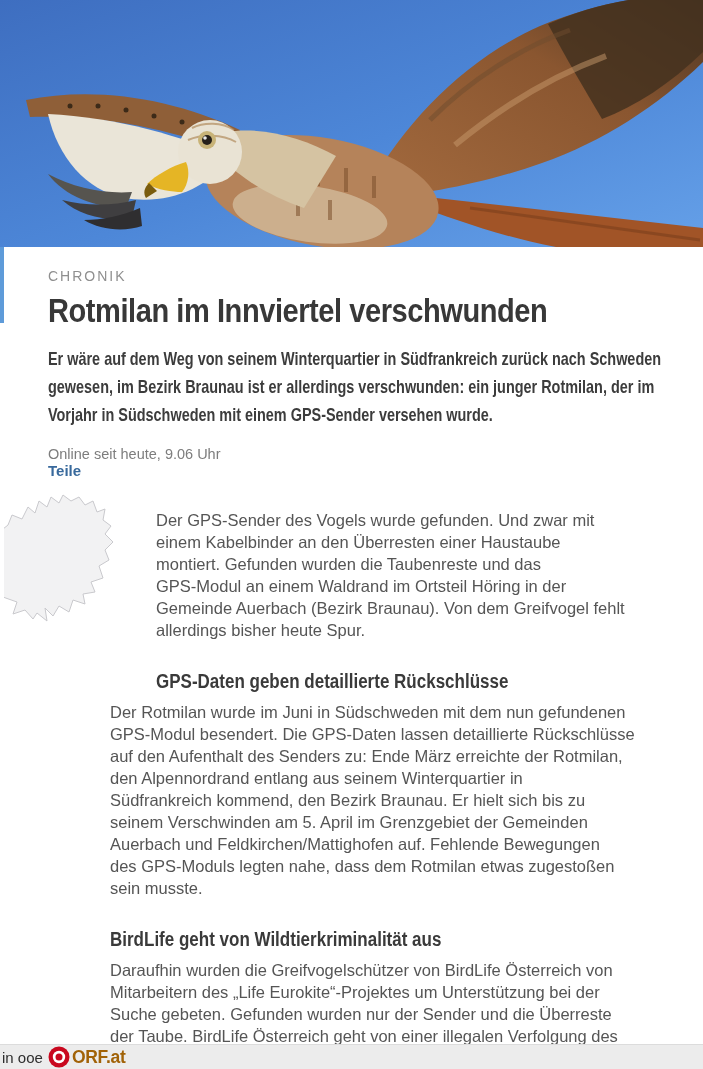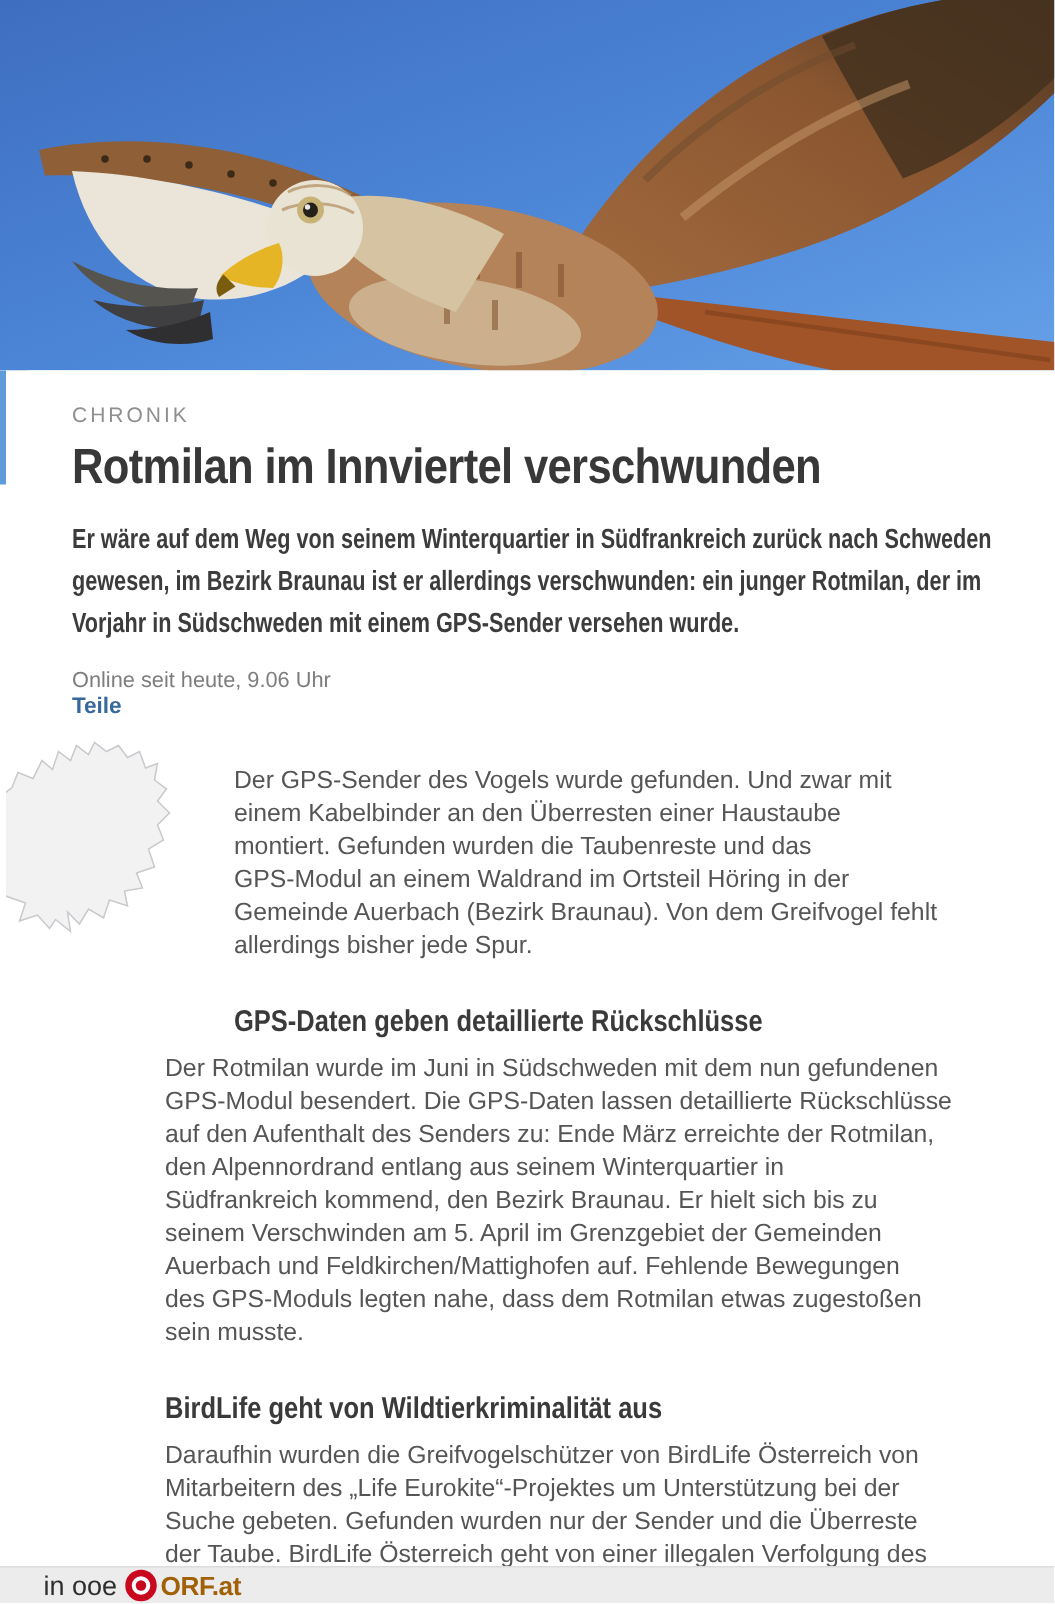--- a/index.html
+++ b/index.html
@@ -46,21 +46,21 @@
     font-size:20px;line-height:24px;font-weight:700;color:#3a3a3a;margin:28px 0 8px 0;
     white-space:pre;transform:scaleX(0.85);transform-origin:0 0;
   }
   .indent{margin-left:46px !important;}
 
   
   .status-bar{
     position:absolute;left:0;bottom:0;width:703px;height:25px;background:var(--statusbar-bg);
     border-top:1px solid #dcdcdc;display:flex;align-items:center;padding-left:2px;z-index:5;
   }
-  .status-loc{font-size:18px;color:#2e2e2e;margin-left:27px;}
+  .status-loc{font-size:15px;color:#2e2e2e;}
   .orf-logo{display:inline-block;width:22px;height:22px;margin:0 2px 0 5px;}
   .orf-brand{font-size:17.5px;font-weight:700;color:#a16207;text-decoration:none;letter-spacing:-0.3px;}
 </style>
 </head>
 <body>
 
 <div class="viewport">
 
   <figure class="hero">
     <svg viewBox="0 0 703 247" preserveAspectRatio="none" aria-hidden="true">
@@ -136,21 +136,21 @@
         <path d="M-6,42 L4,34 L8,24 L18,28 L24,16 L31,22 L35,10 L43,16 L47,6 L55,12 L59,4 L67,10 L75,6 L81,14 L89,10 L93,21 L101,18 L99,29 L107,35 L101,43 L109,51 L101,59 L105,69 L95,75 L99,87 L87,91 L91,101 L79,103 L81,113 L69,109 L65,121 L55,115 L49,125 L41,117 L43,130 L33,122 L29,128 L21,119 L9,123 L13,111 L-4,105 Z" fill="#f2f2f3" stroke="#c9c9cd" stroke-width="1"></path>
       </svg>
     </div>
 
     <article class="article-body">
       <p class="indent">Der GPS-Sender des Vogels wurde gefunden. Und zwar mit
 einem Kabelbinder an den Überresten einer Haustaube
 montiert. Gefunden wurden die Taubenreste und das
 GPS-Modul an einem Waldrand im Ortsteil Höring in der
 Gemeinde Auerbach (Bezirk Braunau). Von dem Greifvogel fehlt
-allerdings bisher jede Spur.</p>
+allerdings bisher heute Spur.</p>
       <h2 class="indent">GPS-Daten geben detaillierte Rückschlüsse</h2>
       <p>Der Rotmilan wurde im Juni in Südschweden mit dem nun gefundenen
 GPS-Modul besendert. Die GPS-Daten lassen detaillierte Rückschlüsse
 auf den Aufenthalt des Senders zu: Ende März erreichte der Rotmilan,
 den Alpennordrand entlang aus seinem Winterquartier in
 Südfrankreich kommend, den Bezirk Braunau. Er hielt sich bis zu
 seinem Verschwinden am 5. April im Grenzgebiet der Gemeinden
 Auerbach und Feldkirchen/Mattighofen auf. Fehlende Bewegungen
 des GPS-Moduls legten nahe, dass dem Rotmilan etwas zugestoßen
 sein musste.</p>

